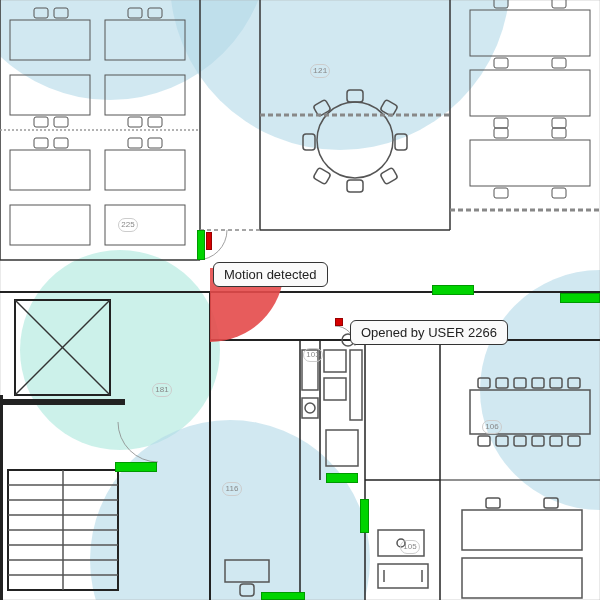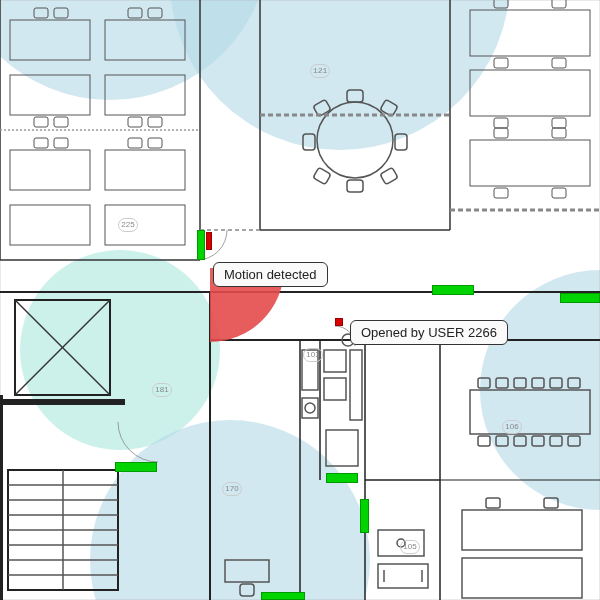--- a/index.html
+++ b/index.html
@@ -248,20 +248,20 @@
   <div class="door" style="left:115px; top:462px; width:42px; height:10px;"></div>
   <div class="door" style="left:326px; top:473px; width:32px; height:10px;"></div>
   <div class="door" style="left:360px; top:499px; width:9px; height:34px;"></div>
   <div class="door" style="left:261px; top:592px; width:44px; height:8px;"></div>
   <div class="door red" style="left:335px; top:318px; width:8px; height:8px;"></div>
 
   <div class="room-label" style="left:310px; top:64px;font-family:Liberation Mono, monospace;">121</div>
   <div class="room-label" style="left:118px; top:218px;">225</div>
   <div class="room-label" style="left:152px; top:362px;margin-top:21px;">181</div>
   <div class="room-label" style="left:303px; top:348px;">103</div>
-  <div class="room-label" style="left:222px; top:482px;">170</div>
+  <div class="room-label" style="left:222px; top:482px;">116</div>
   <div class="room-label" style="left:400px; top:540px;">105</div>
-  <div class="room-label" style="left:502px; top:420px;">106</div>
+  <div class="room-label" style="left:482px; top:420px;">106</div>
 
   <div class="tooltip" style="left:213px; top:262px;">Motion detected</div>
   <div class="tooltip" style="left:350px; top:320px;">Opened by USER 2266</div>
 
 </div>
 
 </body></html>

